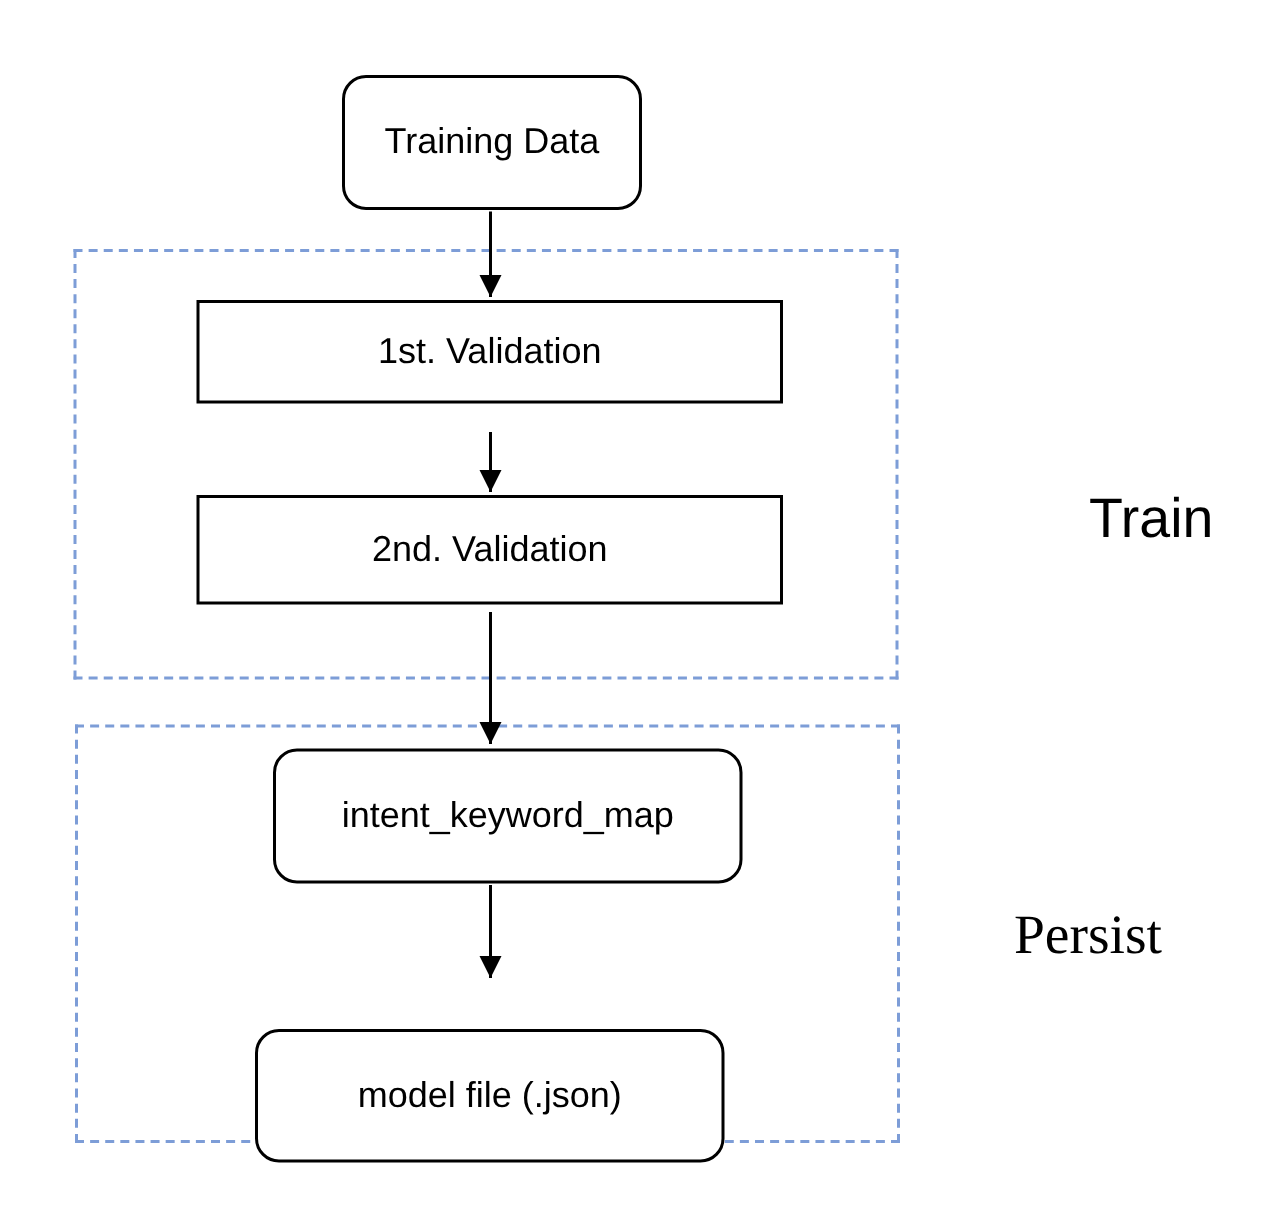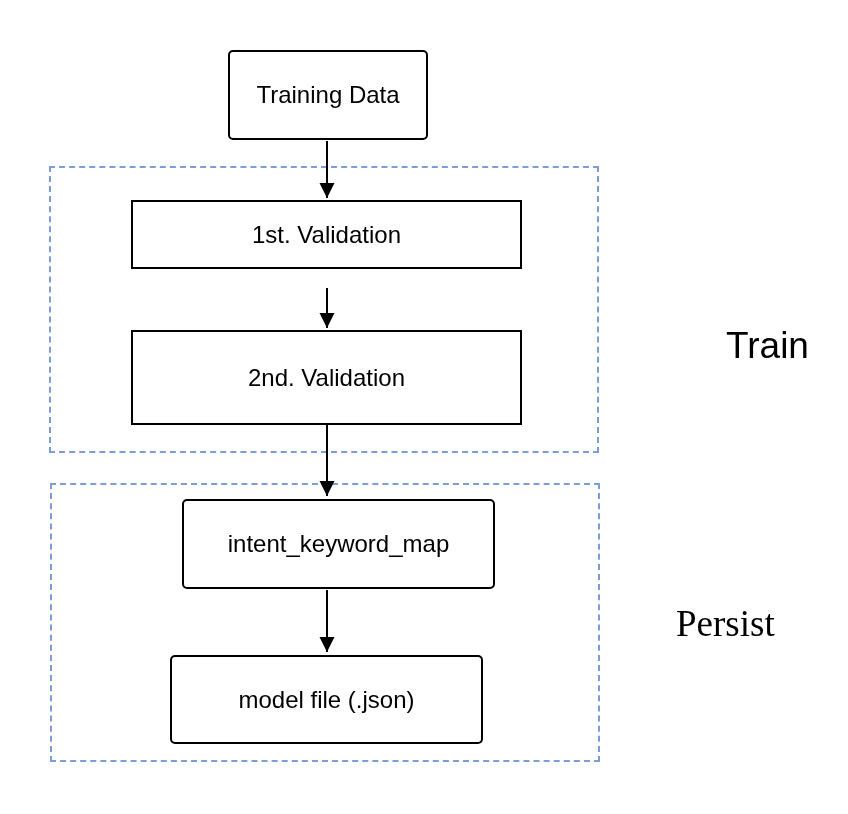--- a/index.html
+++ b/index.html
@@ -41,26 +41,26 @@
     background: var(--node-fill);
     color: var(--text);
     font-size: 24px;
     line-height: 1.25;
     display: flex;
     align-items: center;
     justify-content: center;
     text-align: center;
     white-space: nowrap;
   }
-  .rounded { border-radius: 5px; }
+  .rounded { border-radius: 16px; }
   .node-training   { left: 228px; top: 50px;  width: 200px; height: 90px; }
   .node-val1       { left: 131px; top: 200px; width: 391px; height: 69px; }
-  .node-val2       { left: 131px; top: 330px; width: 391px; height: 95px; }
+  .node-val2       { left: 131px; top: 330px; width: 391px; height: 73px; }
   .node-intent-map { left: 170px; top: 499px; width: 313px; height: 90px; margin-left: 12px; }
-  .node-model-file { left: 170px; top: 655px; width: 313px; height: 89px; }
+  .node-model-file { left: 170px; top: 686px; width: 313px; height: 89px; }
   .group-label {
     position: absolute;
     color: var(--text);
     font-size: 37px;
     line-height: 1;
     white-space: nowrap;
   }
   .label-train   { left: 726px; top: 302px; margin-top: 25px; }
   .label-persist { left: 676px; top: 605px; font-family: Liberation Serif, serif; }
   .edge-line { stroke: var(--arrow); stroke-width: 2; }

